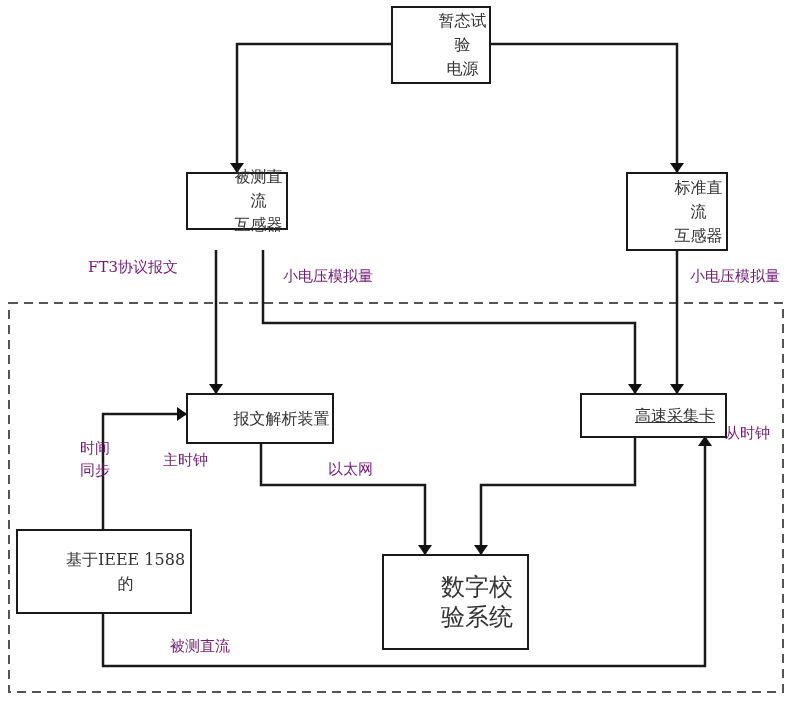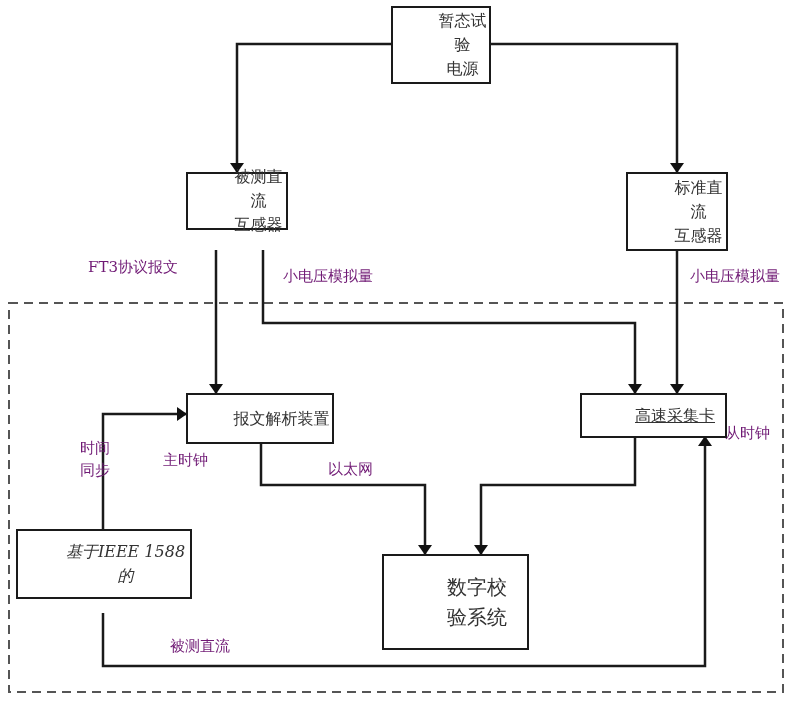--- a/index.html
+++ b/index.html
@@ -5,21 +5,21 @@
   html, body { margin:0; padding:0; background:#ffffff; }
   body { width:800px; height:702px; position:relative; overflow:hidden;
          font-family:"DejaVu Serif","Liberation Serif",serif; color:#222; }
   #canvas { position:absolute; left:0; top:0; width:800px; height:702px; }
   .box { position:absolute; border:2px solid #1a1a1a; background:#fff; box-sizing:border-box;
          display:flex; align-items:center; justify-content:center; text-align:center;
          font-size:16px; line-height:24px; color:#333;padding-left:43px; }
   .box span { display:block; }
   .lbl { position:absolute; font-size:15px; line-height:22px; color:#701a75; white-space:nowrap; }
   .lbl.c { text-align:center; }
-  .bigbox { font-size:20px; line-height:30px; }
+  .bigbox { font-size:24px; line-height:30px; }
 </style>
 </head>
 <body>
 
 <svg id="canvas" width="800" height="702" viewBox="0 0 800 702">
   <defs>
     <marker id="arr" markerWidth="10" markerHeight="14" refX="9" refY="7" orient="auto" markerUnits="userSpaceOnUse">
       <path d="M0,0 L10,7 L0,14 z" fill="#111"></path>
     </marker>
   </defs>
@@ -70,21 +70,21 @@
 </div>
 
 <div class="box" style="left:186px;top:393px;width:148px;height:51px;">
   <span>报文解析装置</span>
 </div>
 
 <div class="box" style="left:580px;top:393px;width:147px;height:45px;text-decoration:underline;">
   <span>高速采集卡</span>
 </div>
 
-<div class="box" style="left:16px;top:529px;width:176px;height:70px;font-style:italic;">
+<div class="box" style="left:16px;top:529px;width:176px;height:85px;">
   <div>
       <span>基于IEEE 1588的</span>
     </div>
 </div>
 
 <div class="box bigbox" style="left:382px;top:554px;width:147px;height:96px;">
   <div>
       <span>数字校</span>
       <span>验系统</span>
     </div>

